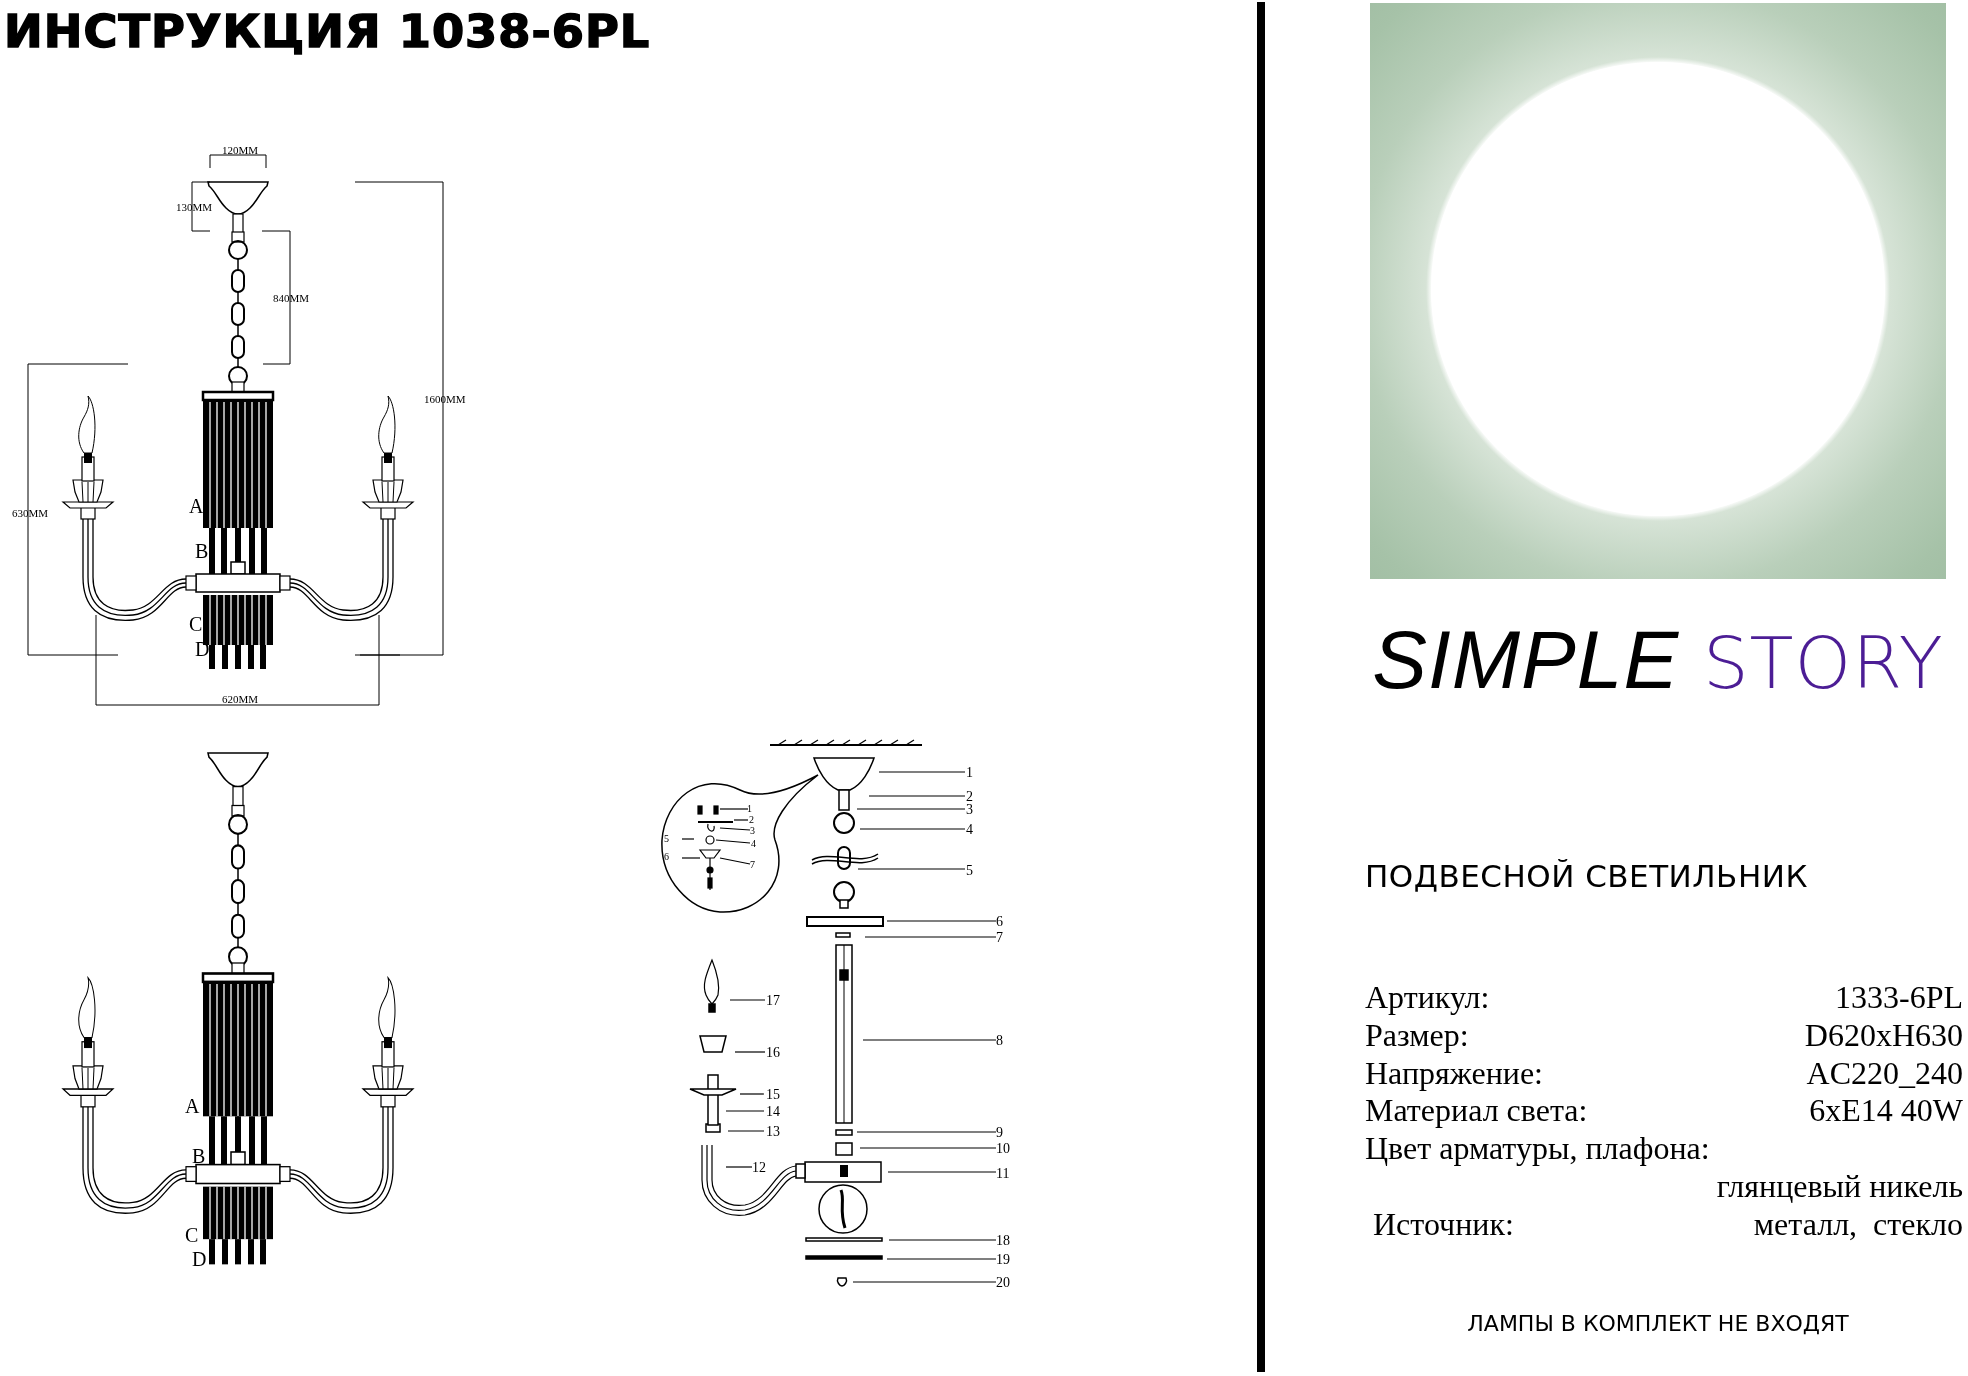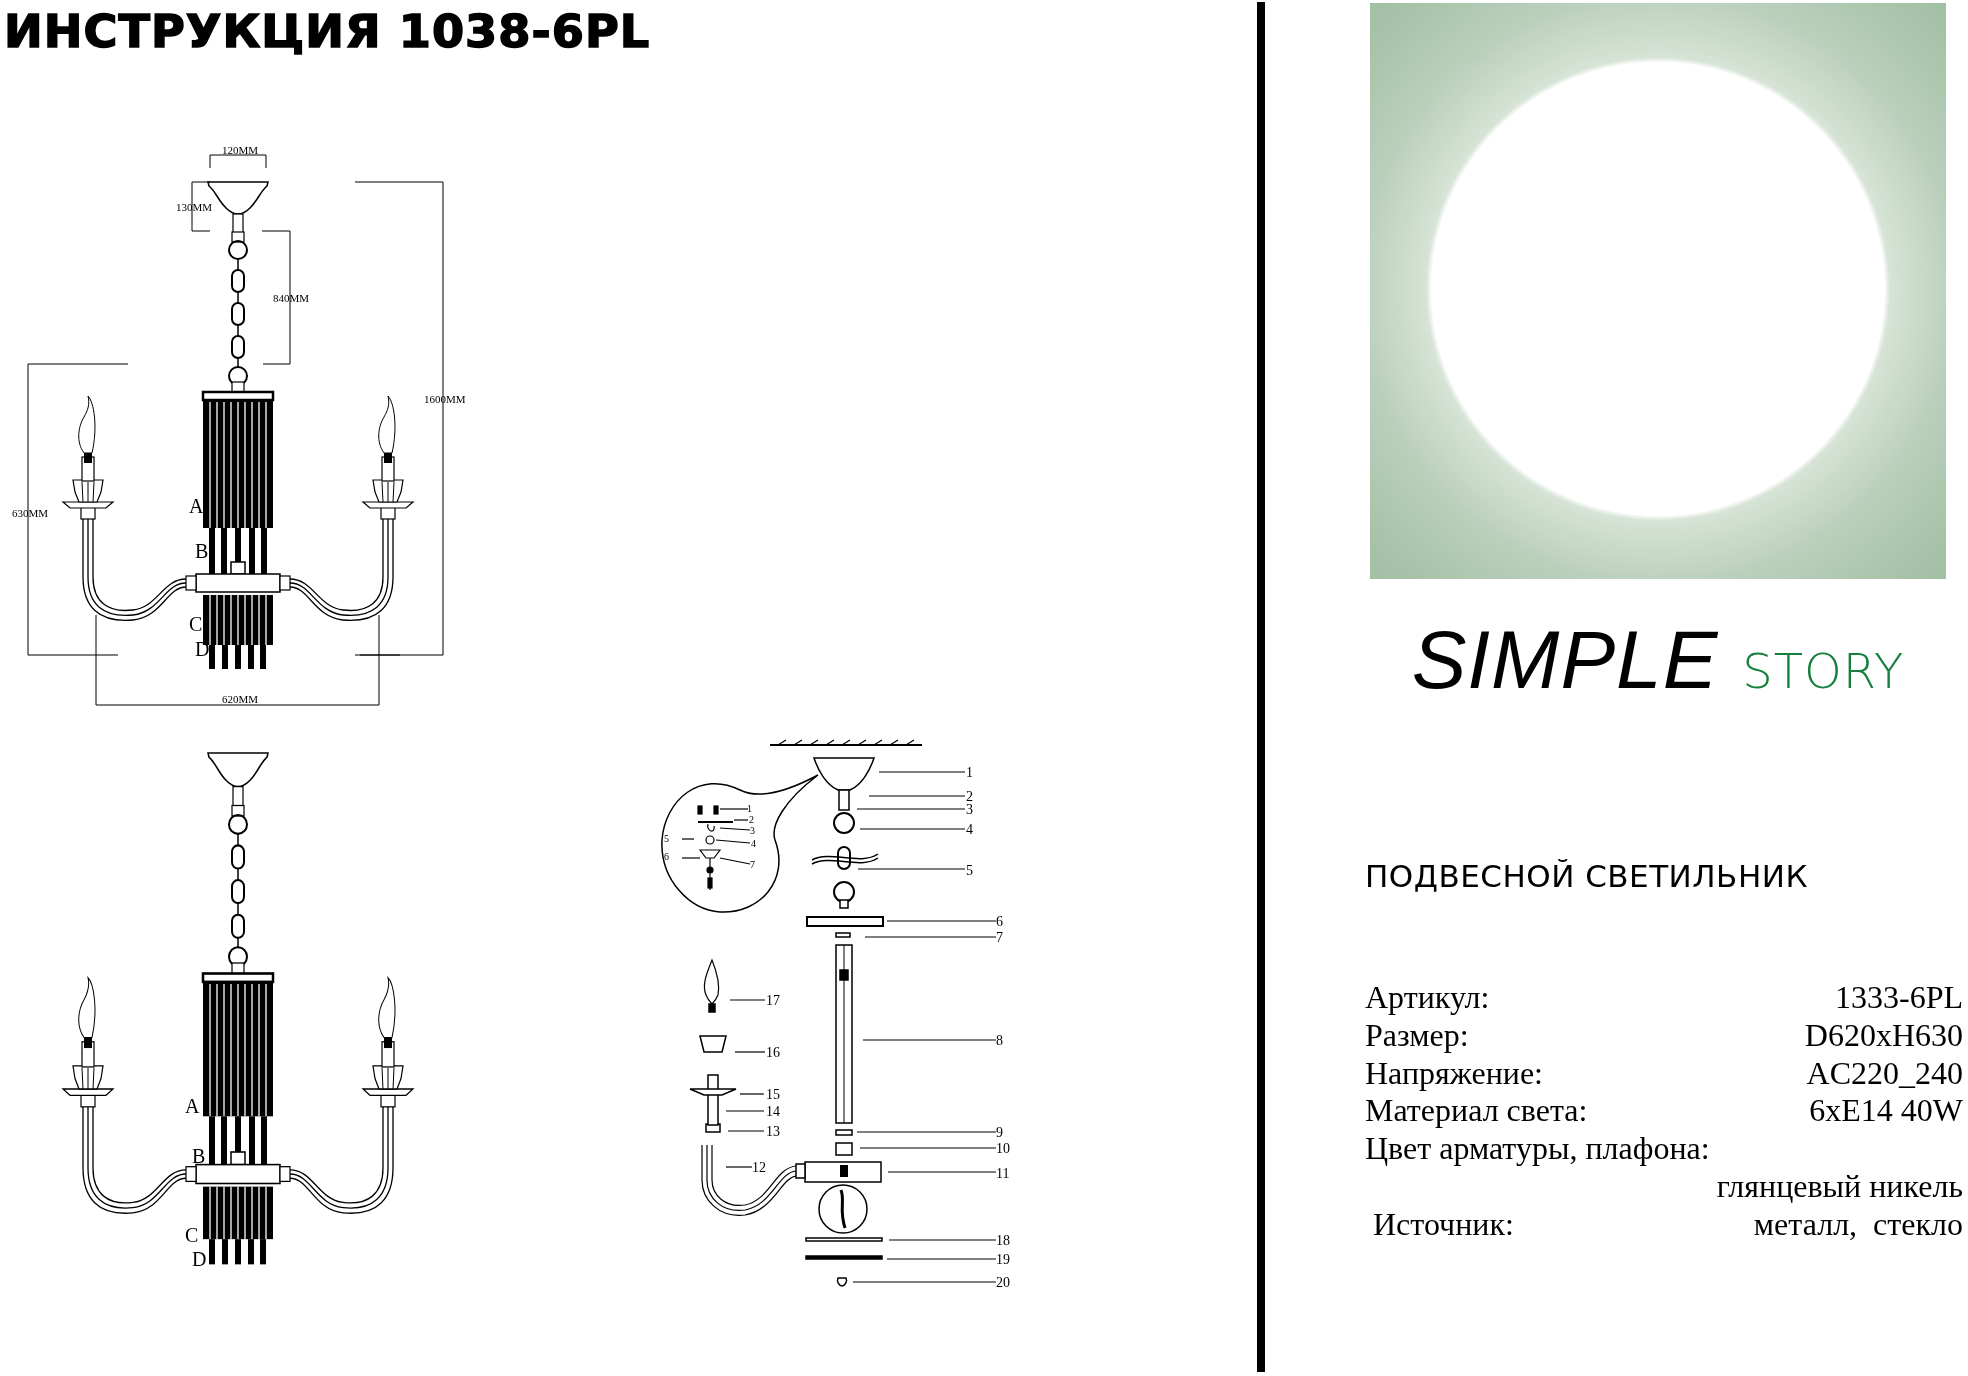--- a/index.html
+++ b/index.html
@@ -5,21 +5,21 @@
   html,body{margin:0;padding:0;background:#fff;}
   body{width:1968px;height:1376px;position:relative;overflow:hidden;font-family:"DejaVu Sans",sans-serif;color:#000;}
   .abs{position:absolute;}
   #title{left:4px;top:2px;font-family:"DejaVu Sans",sans-serif;font-weight:900;font-size:44px;letter-spacing:1px;white-space:nowrap;transform:scaleX(1.05);transform-origin:left top;line-height:60px;-webkit-text-stroke:1.5px #000;}
   #divider{left:1257px;top:2px;width:8px;height:1370px;background:#000;}
   #photo{left:1370px;top:3px;width:576px;height:576px;overflow:hidden;
     background:radial-gradient(circle at 288px 286px,#ffffff 0,#ffffff 226px,#d6e3d6 232px,#b9cfba 300px,#a6c2a8 380px,#9cba9f 460px);}
   #circle{left:61px;top:59px;width:454px;height:454px;border-radius:50%;background:#fff;}
   #brand{left:1370px;top:615px;width:576px;text-align:center;font-family:"Liberation Sans",sans-serif;font-size:82px;line-height:90px;white-space:nowrap;letter-spacing:1px;}
   #brand .b1{font-weight:normal;font-style:italic;}
-  #brand .b2{font-weight:normal;color:#15803d;-webkit-text-stroke:0;font-family:"DejaVu Sans",sans-serif;font-size:48px;font-weight:200;}
+  #brand .b2{font-weight:normal;color:#4c1d95;-webkit-text-stroke:0;font-family:"DejaVu Sans",sans-serif;font-size:72px;font-weight:200;}
   #product-type{left:1365px;top:858px;font-family:"DejaVu Sans",sans-serif;font-weight:normal;font-size:31px;white-space:nowrap;letter-spacing:0.5px;}
   .spec{position:absolute;left:1365px;width:598px;font-family:Liberation Serif, serif;font-size:32px;line-height:38px;height:38px;white-space:nowrap;}
   .spec .k{position:absolute;left:0;top:0;}
   .spec .v{position:absolute;right:0;top:0;}
   #footer{left:1370px;top:1310px;width:576px;text-align:center;font-family:"DejaVu Sans",sans-serif;font-size:22px;line-height:28px;}
   svg text{font-family:"Liberation Serif",serif;}
 </style>
 </head>
 <body>
 
@@ -330,13 +330,14 @@
 <div class="spec" style="top:1167px">
   <span class="k"></span>
   <span class="v">глянцевый никель</span>
 </div>
 <div class="spec" style="top:1205px;left:1373px;width:590px">
   <span class="k">Источник:</span>
   <span class="v" style="white-space:pre">металл,  стекло</span>
 </div>
 
 <div id="footer" class="abs">
+  <div>ЛАМПЫ В КОМПЛЕКТ НЕ ВХОДЯТ</div>
 </div>
 
 </body></html>

